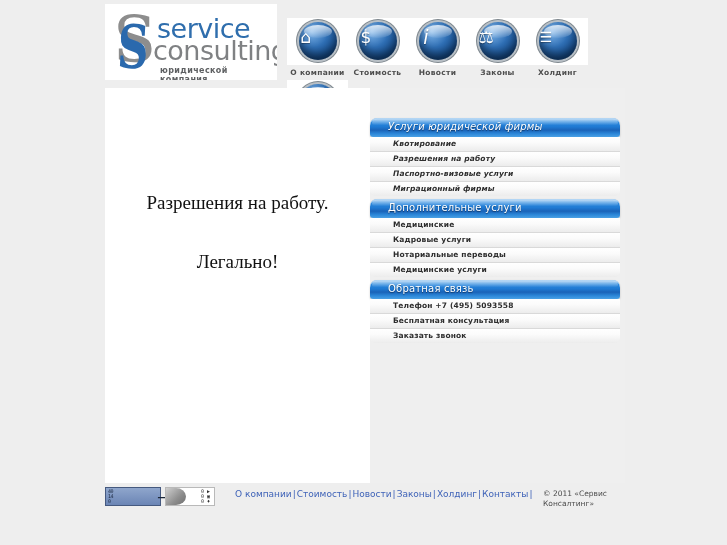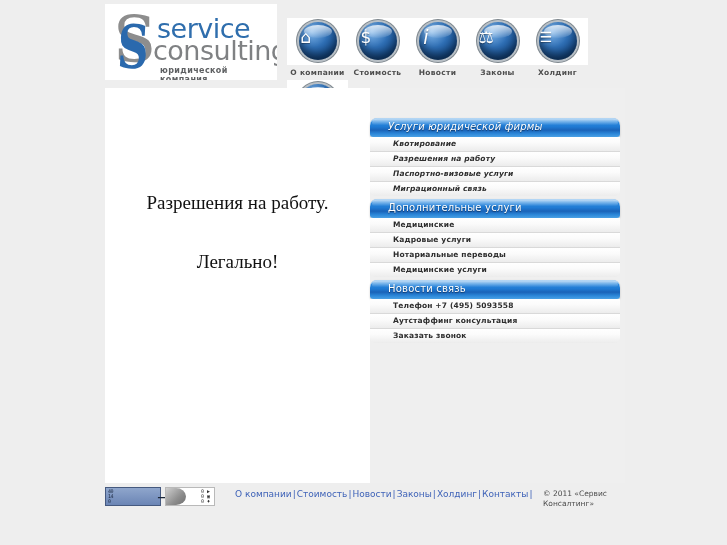--- a/index.html
+++ b/index.html
@@ -480,21 +480,21 @@
       <div class="menu-row">
         <span>Квотирование</span>
       </div>
       <div class="menu-row">
         <span>Разрешения на работу</span>
       </div>
       <div class="menu-row">
         <span>Паспортно-визовые услуги</span>
       </div>
       <div class="menu-row">
-        <span>Миграционный связь</span>
+        <span>Миграционный фирмы</span>
       </div>
     </div>
 
     <div class="panel" style="top:111px;">
       <div class="panel-head">
         <span>Дополнительные услуги</span>
       </div>
       <div class="menu-row">
         <span>Медицинские</span>
       </div>
@@ -504,27 +504,27 @@
       <div class="menu-row">
         <span>Нотариальные переводы</span>
       </div>
       <div class="menu-row">
         <span>Медицинские услуги</span>
       </div>
     </div>
 
     <div class="panel" style="top:192px;">
       <div class="panel-head">
-        <span>Новости связь</span>
+        <span>Обратная связь</span>
       </div>
       <div class="menu-row">
         <span>Телефон +7 (495) 5093558</span>
       </div>
       <div class="menu-row">
-        <span>Аутстаффинг консультация</span>
+        <span>Бесплатная консультация</span>
       </div>
       <div class="menu-row">
         <span>Заказать звонок</span>
       </div>
     </div>
 
   </div>
 
   <div id="footer">
 

